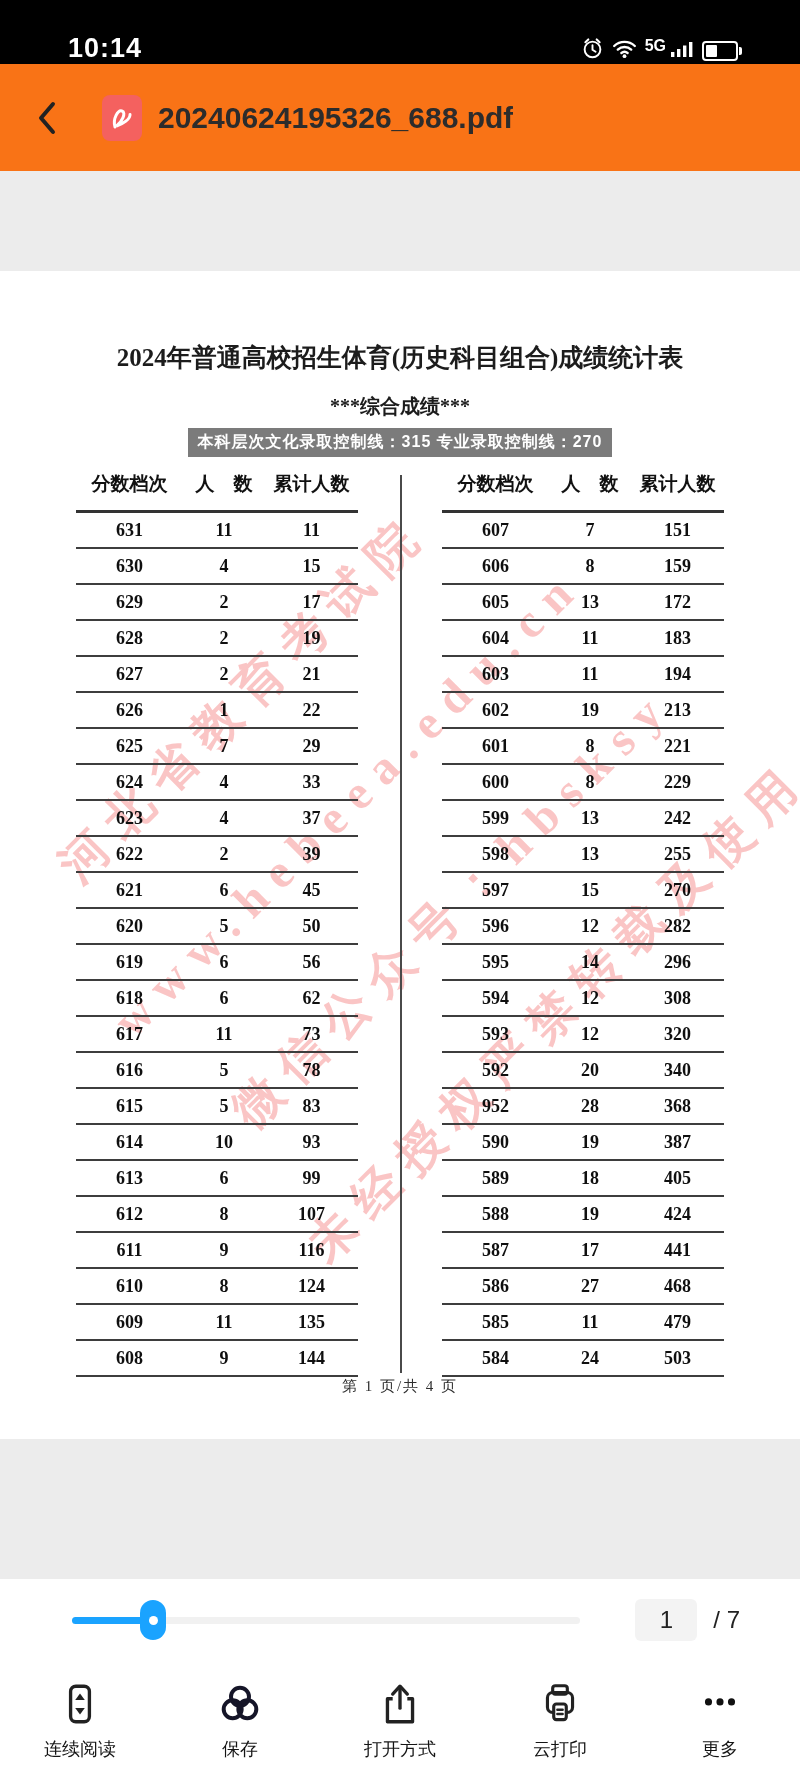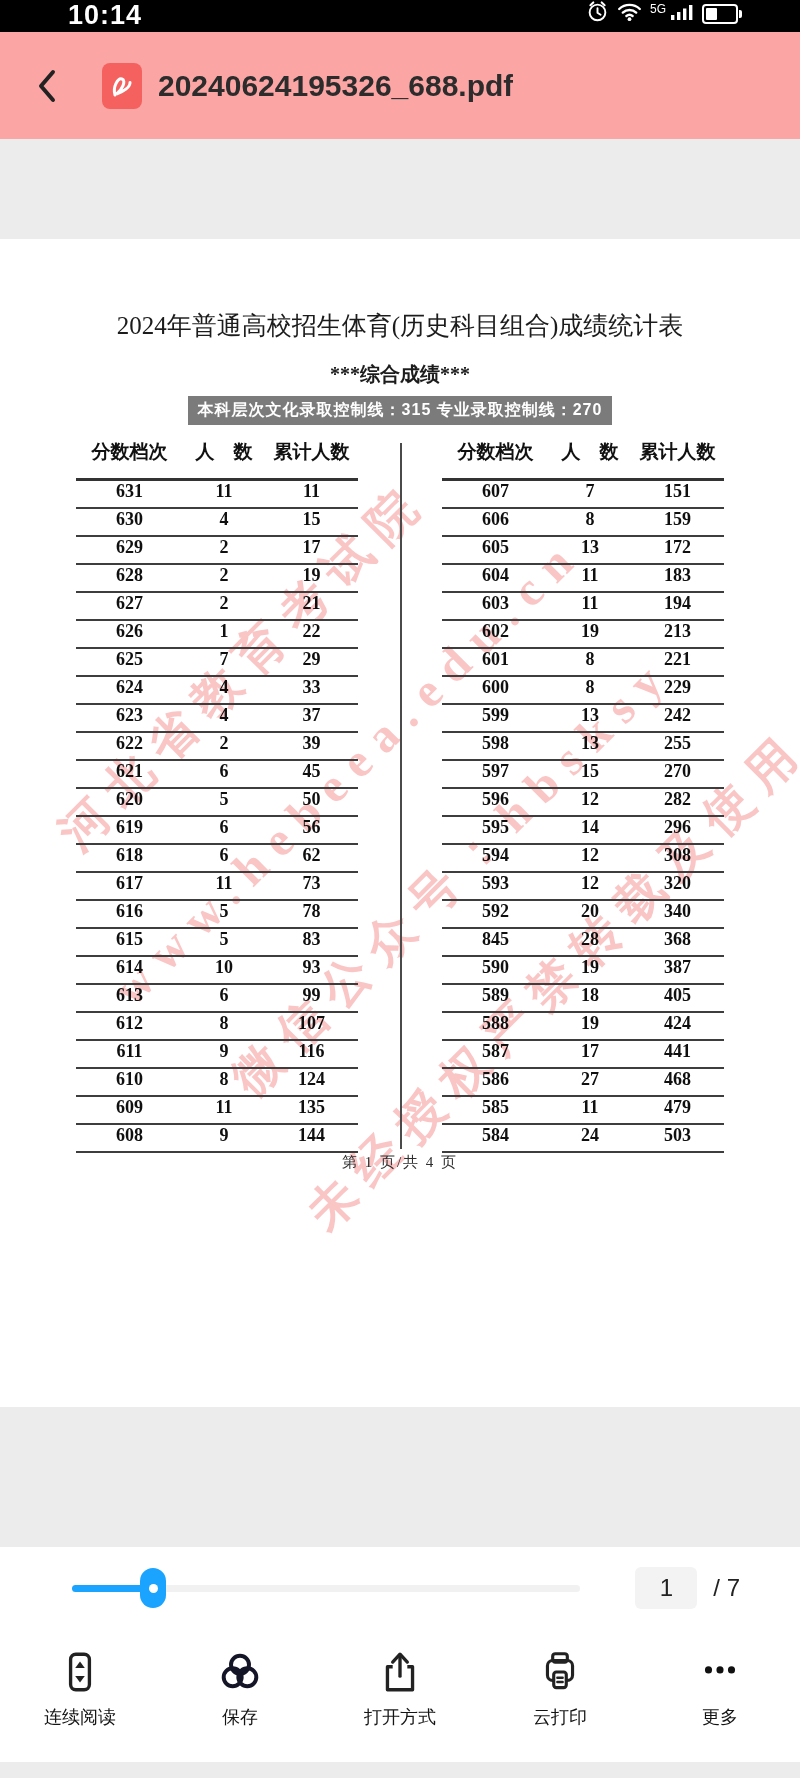--- a/index.html
+++ b/index.html
@@ -1,56 +1,56 @@
 <!DOCTYPE html>
 <html><head>
 <meta charset="utf-8">
 <style>
   html,body{margin:0;padding:0;background:#ececec;}
   .screen{position:relative;width:800px;height:1778px;background:#ececec;overflow:hidden;
           font-family:"Liberation Sans","DejaVu Sans",sans-serif;}
 
   
-  .status-bar{height:32px;background:#000;color:#fff;display:flex;align-items:flex-start;
+  .status-bar{height:64px;background:#000;color:#fff;display:flex;align-items:flex-end;
               justify-content:space-between;padding:0 62px 0 68px;box-sizing:border-box;}
   .status-time{font-size:27px;font-weight:700;letter-spacing:1px;}
   .status-icons{display:flex;align-items:center;gap:8px;}
-  .net-label{font-size:12px;font-weight:400;position:relative;top:-5px;margin-right:-4px;}
+  .net-label{font-size:16px;font-weight:700;position:relative;top:-5px;margin-right:-4px;}
   .battery{position:relative;width:32px;height:16px;border:2px solid #fff;border-radius:4px;}
   .battery-fill{position:absolute;left:2px;top:2px;bottom:2px;width:11px;background:#fff;border-radius:1px;}
   .battery-nub{position:absolute;right:-6px;top:4px;width:3px;height:8px;background:#fff;border-radius:0 2px 2px 0;}
 
   
-  .app-header{height:107px;background:#fca5a5;display:flex;align-items:center;padding:0 30px 0 36px;box-sizing:border-box;}
+  .app-header{height:107px;background:#f97316;display:flex;align-items:center;padding:0 30px 0 36px;box-sizing:border-box;}
   .back-button{width:40px;height:60px;display:flex;align-items:center;justify-content:flex-start;}
   .pdf-badge{margin-left:26px;flex:0 0 auto;display:flex;}
   .filename{margin-left:16px;font-size:30px;font-weight:700;color:#2c2c2c;white-space:nowrap;overflow:hidden;}
 
   .gap{background:#ececec;}
   .gap.top{height:100px;}
   .gap.bottom{height:140px;}
 
   
   .pdf-page{position:relative;height:1168px;background:#fff;overflow:hidden;}
   .page-content{position:relative;z-index:1;padding-top:70px;}
-  .doc-title{text-align:center;font-family:"Liberation Serif","DejaVu Serif",serif;font-weight:400;
+  .doc-title{text-align:center;font-family:"Liberation Serif","DejaVu Serif",serif;font-weight:700;
              font-size:25px;color:#1c1c1c;}
   .doc-subtitle{text-align:center;font-family:"Liberation Serif","DejaVu Serif",serif;font-weight:700;
                 font-size:20px;color:#1c1c1c;margin-top:19px;}
   .control-line-wrap{text-align:center;margin-top:8px;}
   .control-line{display:inline-block;background:#7b7b7b;color:#fff;font-weight:700;font-size:16px;
                 padding:4px 10px;letter-spacing:1px;}
 
   .tables{position:relative;display:flex;margin:16px 34px 0 34px;}
   .tables::before{content:"";position:absolute;left:50%;top:2px;bottom:4px;width:2px;background:#4a4a4a;}
   .score-table{flex:1;margin:0 42px;}
   .thead{display:flex;align-items:flex-end;height:40px;border-bottom:3px solid #333;
          font-family:"Liberation Serif","DejaVu Serif",serif;font-weight:700;font-size:19px;color:#111;
          padding-bottom:13px;box-sizing:border-box;}
-  .trow{display:flex;align-items:flex-start;height:28px;border-bottom:2px solid #3d3d3d;
+  .trow{display:flex;align-items:center;height:36px;border-bottom:2px solid #3d3d3d;
         font-family:"Liberation Serif","DejaVu Serif",serif;font-weight:700;font-size:18px;color:#0f0f0f;
         box-sizing:border-box;}
   .tcell{text-align:center;}
   .tcell.c0{width:38%;}
   .tcell.c1{width:29%;}
   .tcell.c2{width:33%;}
 
   .page-footer{text-align:center;font-family:"Liberation Serif","DejaVu Serif",serif;
                font-size:15px;color:#2e2e2e;letter-spacing:2px;}
 
@@ -355,21 +355,21 @@
               <span class="tcell c0">593</span>
               <span class="tcell c1">12</span>
               <span class="tcell c2">320</span>
             </div>
             <div class="trow">
               <span class="tcell c0">592</span>
               <span class="tcell c1">20</span>
               <span class="tcell c2">340</span>
             </div>
             <div class="trow">
-              <span class="tcell c0">845</span>
+              <span class="tcell c0">952</span>
               <span class="tcell c1">28</span>
               <span class="tcell c2">368</span>
             </div>
             <div class="trow">
               <span class="tcell c0">590</span>
               <span class="tcell c1">19</span>
               <span class="tcell c2">387</span>
             </div>
             <div class="trow">
               <span class="tcell c0">589</span>

